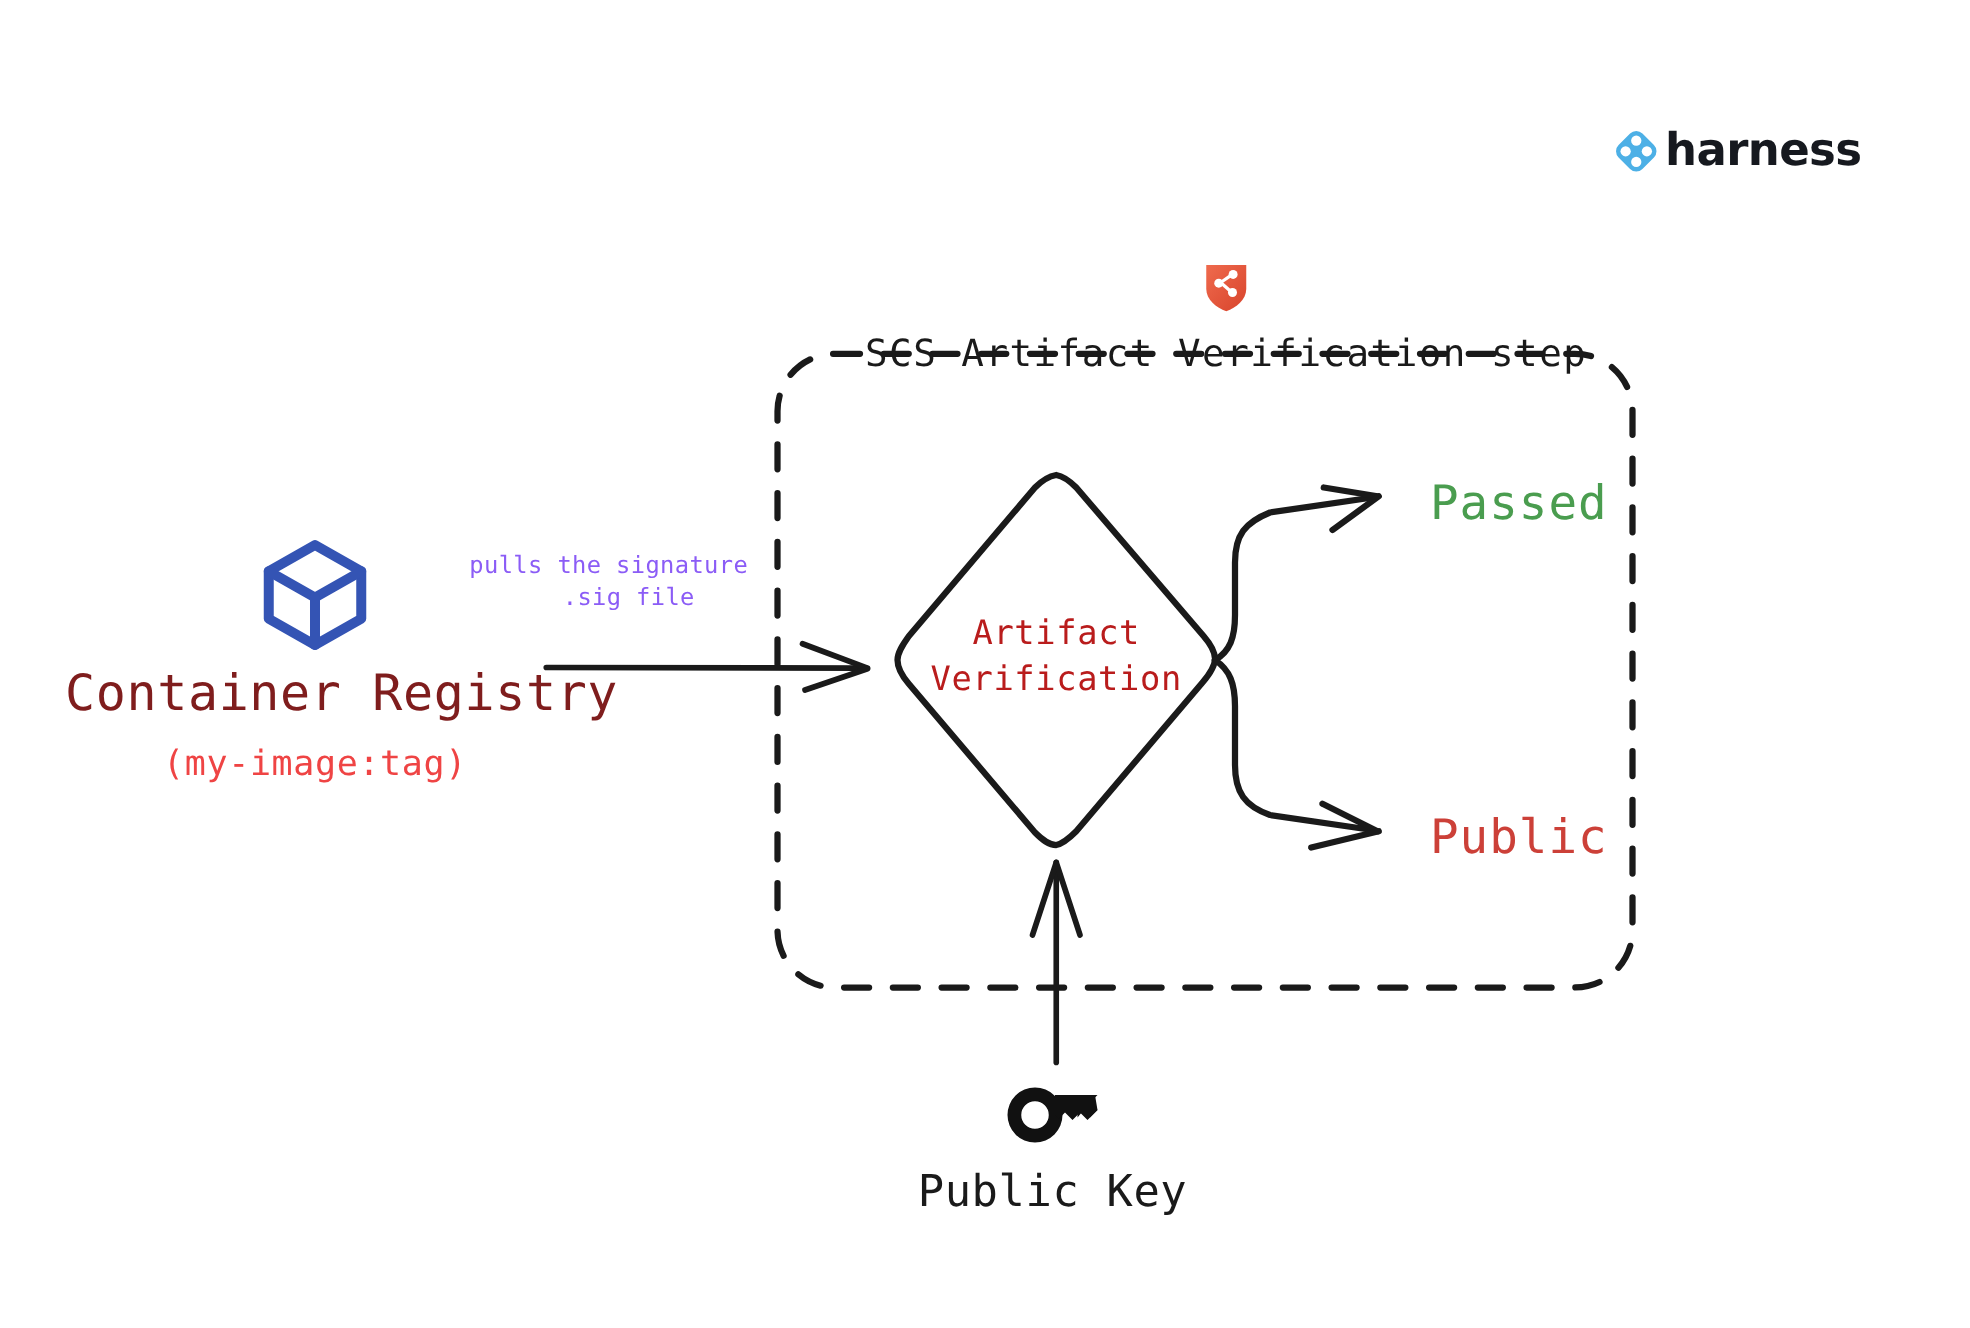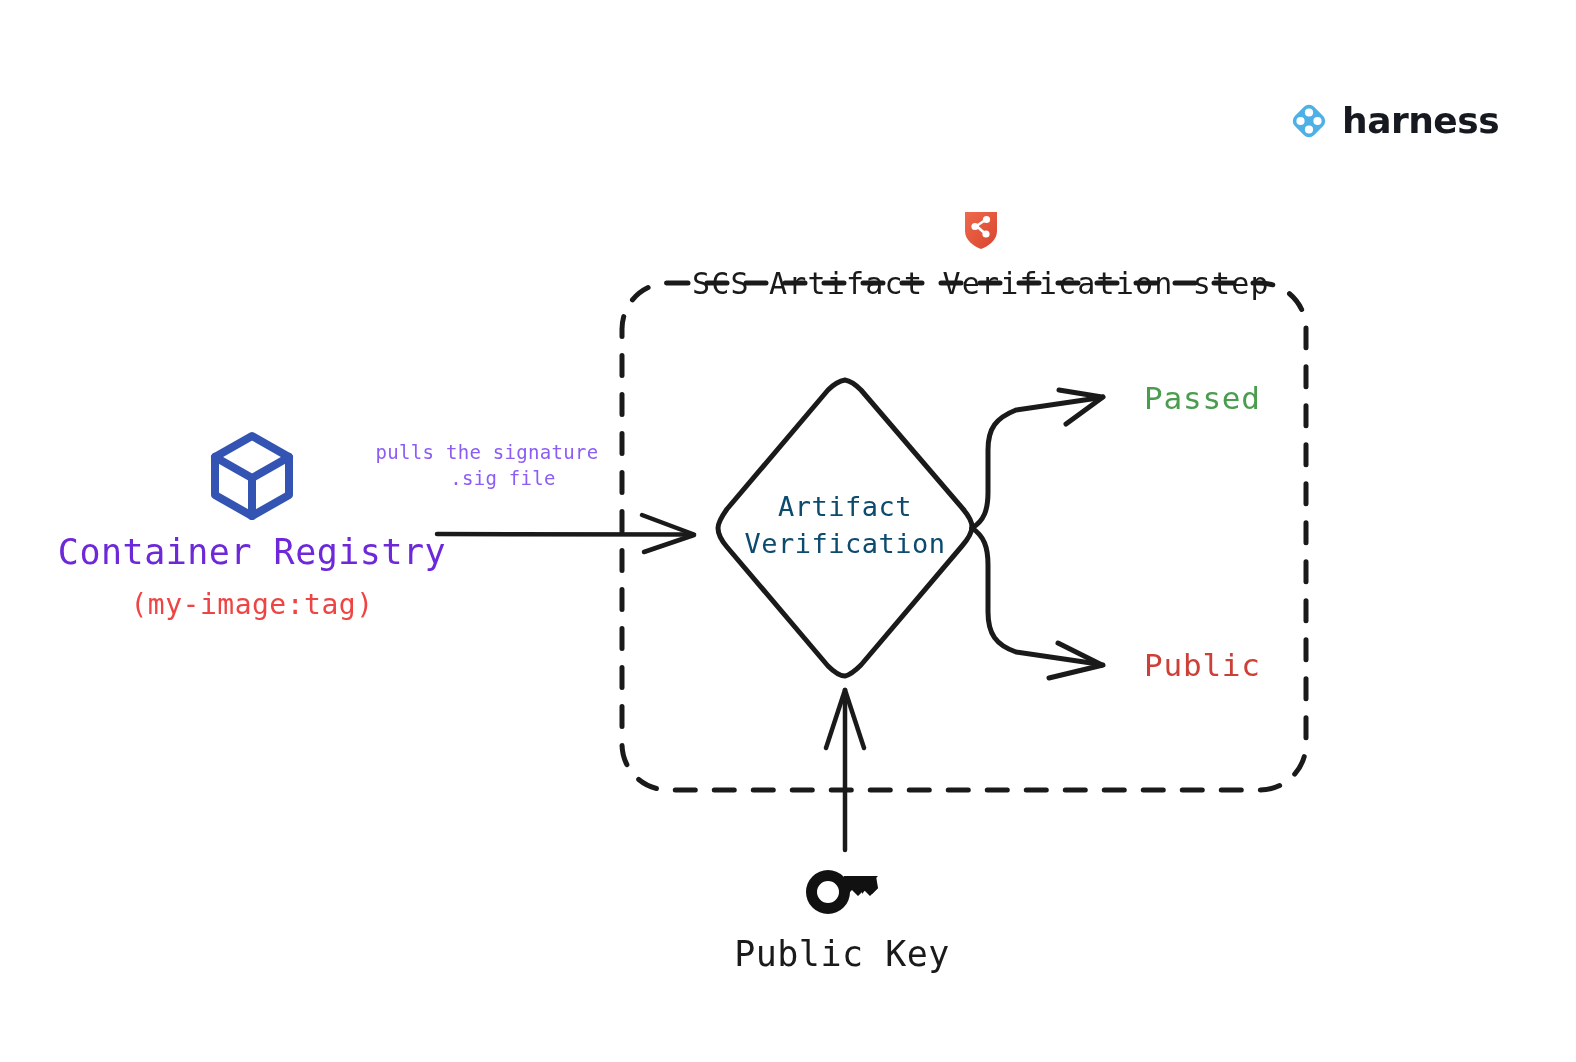--- a/index.html
+++ b/index.html
@@ -28,21 +28,21 @@
     pointer-events: none;
   }
 
   
   .brand {
     position: absolute;
     left: 1288px;
     top: 100px;
     display: flex;
     align-items: center;
-    gap: 12px;
+    gap: 2px;
   }
   .brand-mark {
     width: 42px;
     height: 42px;
     display: block;
   }
   .brand-word {
     font-family: "DejaVu Sans", "Liberation Sans", sans-serif;
     font-size: 36px;
     font-weight: 700;
@@ -81,23 +81,23 @@
     width: 400px;
     text-align: center;
   }
   .cube-icon {
     width: 96px;
     height: 96px;
     display: block;
     margin: 0 auto 8px auto;
   }
   .registry-title {
-    font-size: 35px;
-    letter-spacing: 0.5px;
-    color: #6d28d9;
+    font-size: 40px;
+    letter-spacing: 0.5px;
+    color: #7f1d1d;
     white-space: nowrap;
   }
   .registry-sub {
     margin-top: 16px;
     font-size: 28px;
     letter-spacing: 0.5px;
     color: #ef4444;
     white-space: nowrap;
   }
 
@@ -121,27 +121,27 @@
   
   .diamond-label {
     position: absolute;
     left: 700px;
     top: 488px;
     width: 290px;
     text-align: center;
     font-size: 27px;
     line-height: 1.38;
     letter-spacing: 0.5px;
-    color: #0c4a6e;
+    color: #b91c1c;
   }
 
   
   .outcome {
     position: absolute;
-    font-size: 31px;
+    font-size: 38px;
     letter-spacing: 0.8px;
     white-space: nowrap;
   }
   .outcome-passed {
     left: 1144px;
     top: 380px;
     color: #4a9d4f;
   }
   .outcome-failed {
     left: 1144px;

